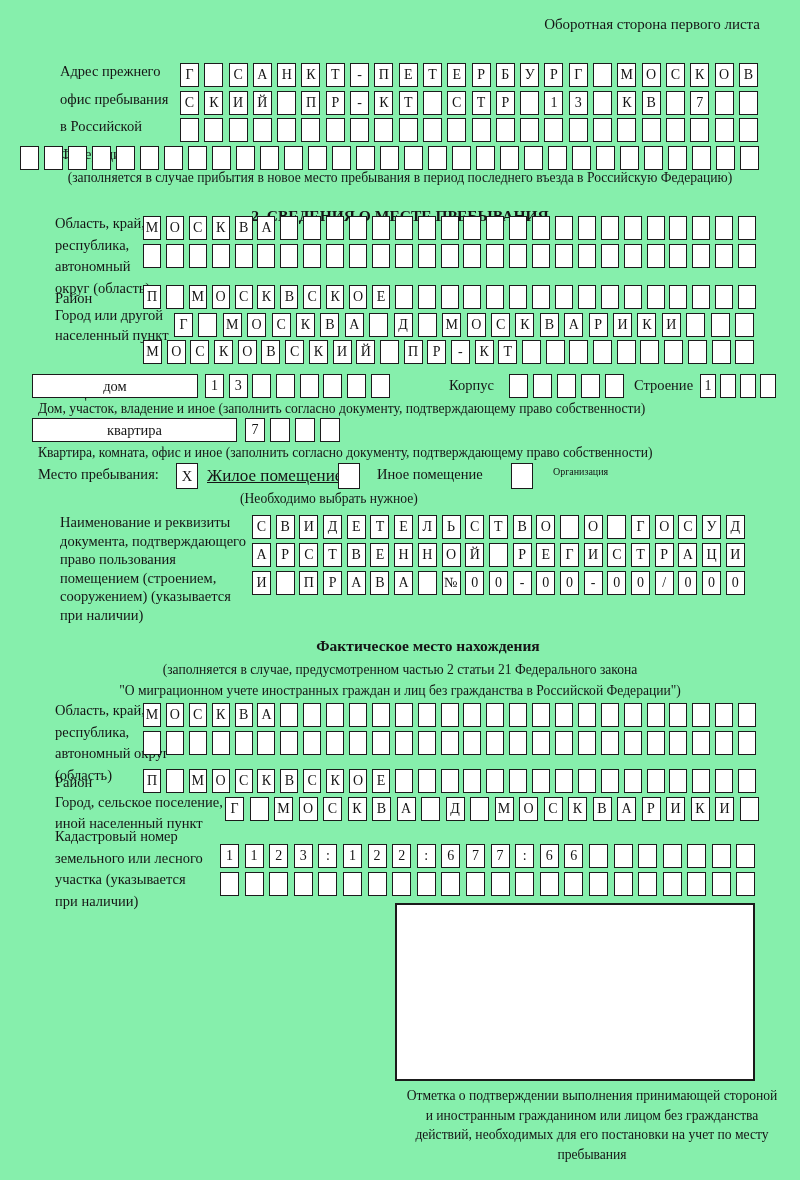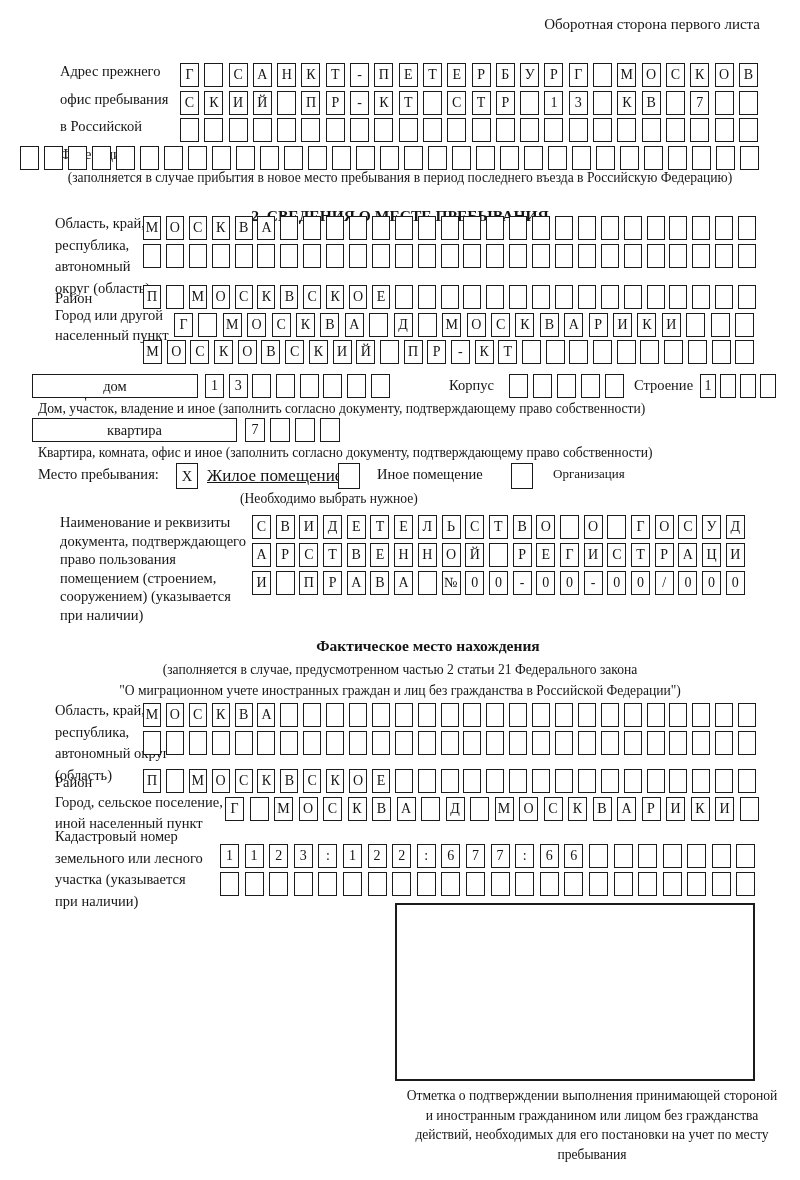--- a/index.html
+++ b/index.html
@@ -1,18 +1,18 @@
 <!DOCTYPE html>
 <html><head>
 <meta charset="utf-8">
 <style>
   html,body{margin:0;padding:0;background:#e8e8e8;}
   .page{
     position:relative;width:800px;height:1180px;margin:0 auto;
-    background:#ffffff;color:#151515;
+    background:#86efac;color:#151515;
     font-family:"Liberation Serif", serif;
     overflow:hidden;
   }
   .lbl{position:absolute;font-size:14.5px;line-height:21.5px;white-space:pre-line;}
   .note{position:absolute;font-size:13.6px;text-align:center;left:0;width:800px;}
   .titleC{position:absolute;font-weight:bold;font-size:15.5px;text-align:center;left:0;width:800px;}
   .boxrow{position:absolute;display:flex;gap:var(--g,5px);}
   .cbox{
     box-sizing:border-box;flex:0 0 var(--bw,19px);width:var(--bw,19px);height:24px;
     border:1.7px solid #1b1b1b;display:flex;align-items:center;justify-content:center;
@@ -54,21 +54,21 @@
   #cap-dom{left:38px;top:401px;}
   #kv-box{left:32px;top:418px;width:205px;}
   #r-kv{left:245px;top:418px;--bw:20px;--g:5px;}
   #cap-kv{left:38px;top:445px;}
   #lbl-mesto{left:38px;top:466px;position:absolute;font-size:14.5px;}
   #chk1{left:176px;top:463px;}
   #lbl-opt1{left:207px;top:466px;position:absolute;font-size:17px;text-decoration:underline;}
   #chk2{left:338px;top:463px;}
   #lbl-opt2{left:377px;top:466px;position:absolute;font-size:14.5px;}
   #chk3{left:511px;top:463px;}
-  #lbl-opt3{left:553px;top:466px;position:absolute;font-size:13px;}
+  #lbl-opt3{left:553px;top:466px;position:absolute;font-size:10px;}
   #mesto-note{left:240px;top:491px;position:absolute;font-size:13.6px;}
   #lbl-doc{left:60px;top:513px;line-height:18.6px;}
   #r-doc1{left:252px;top:515px;--bw:19px;--g:4.7px;}
   #r-doc2{left:252px;top:543px;--bw:19px;--g:4.7px;}
   #r-doc3{left:252px;top:571px;--bw:19px;--g:4.7px;}
   #fact-title{top:637px;margin-left:28px;}
   #fact-note1{top:662px;}
   #fact-note2{top:683px;}
   #lbl-ob2{left:55px;top:700px;}
   #r-ob2a{left:143px;top:703px;--bw:18px;--g:4.9px;}

